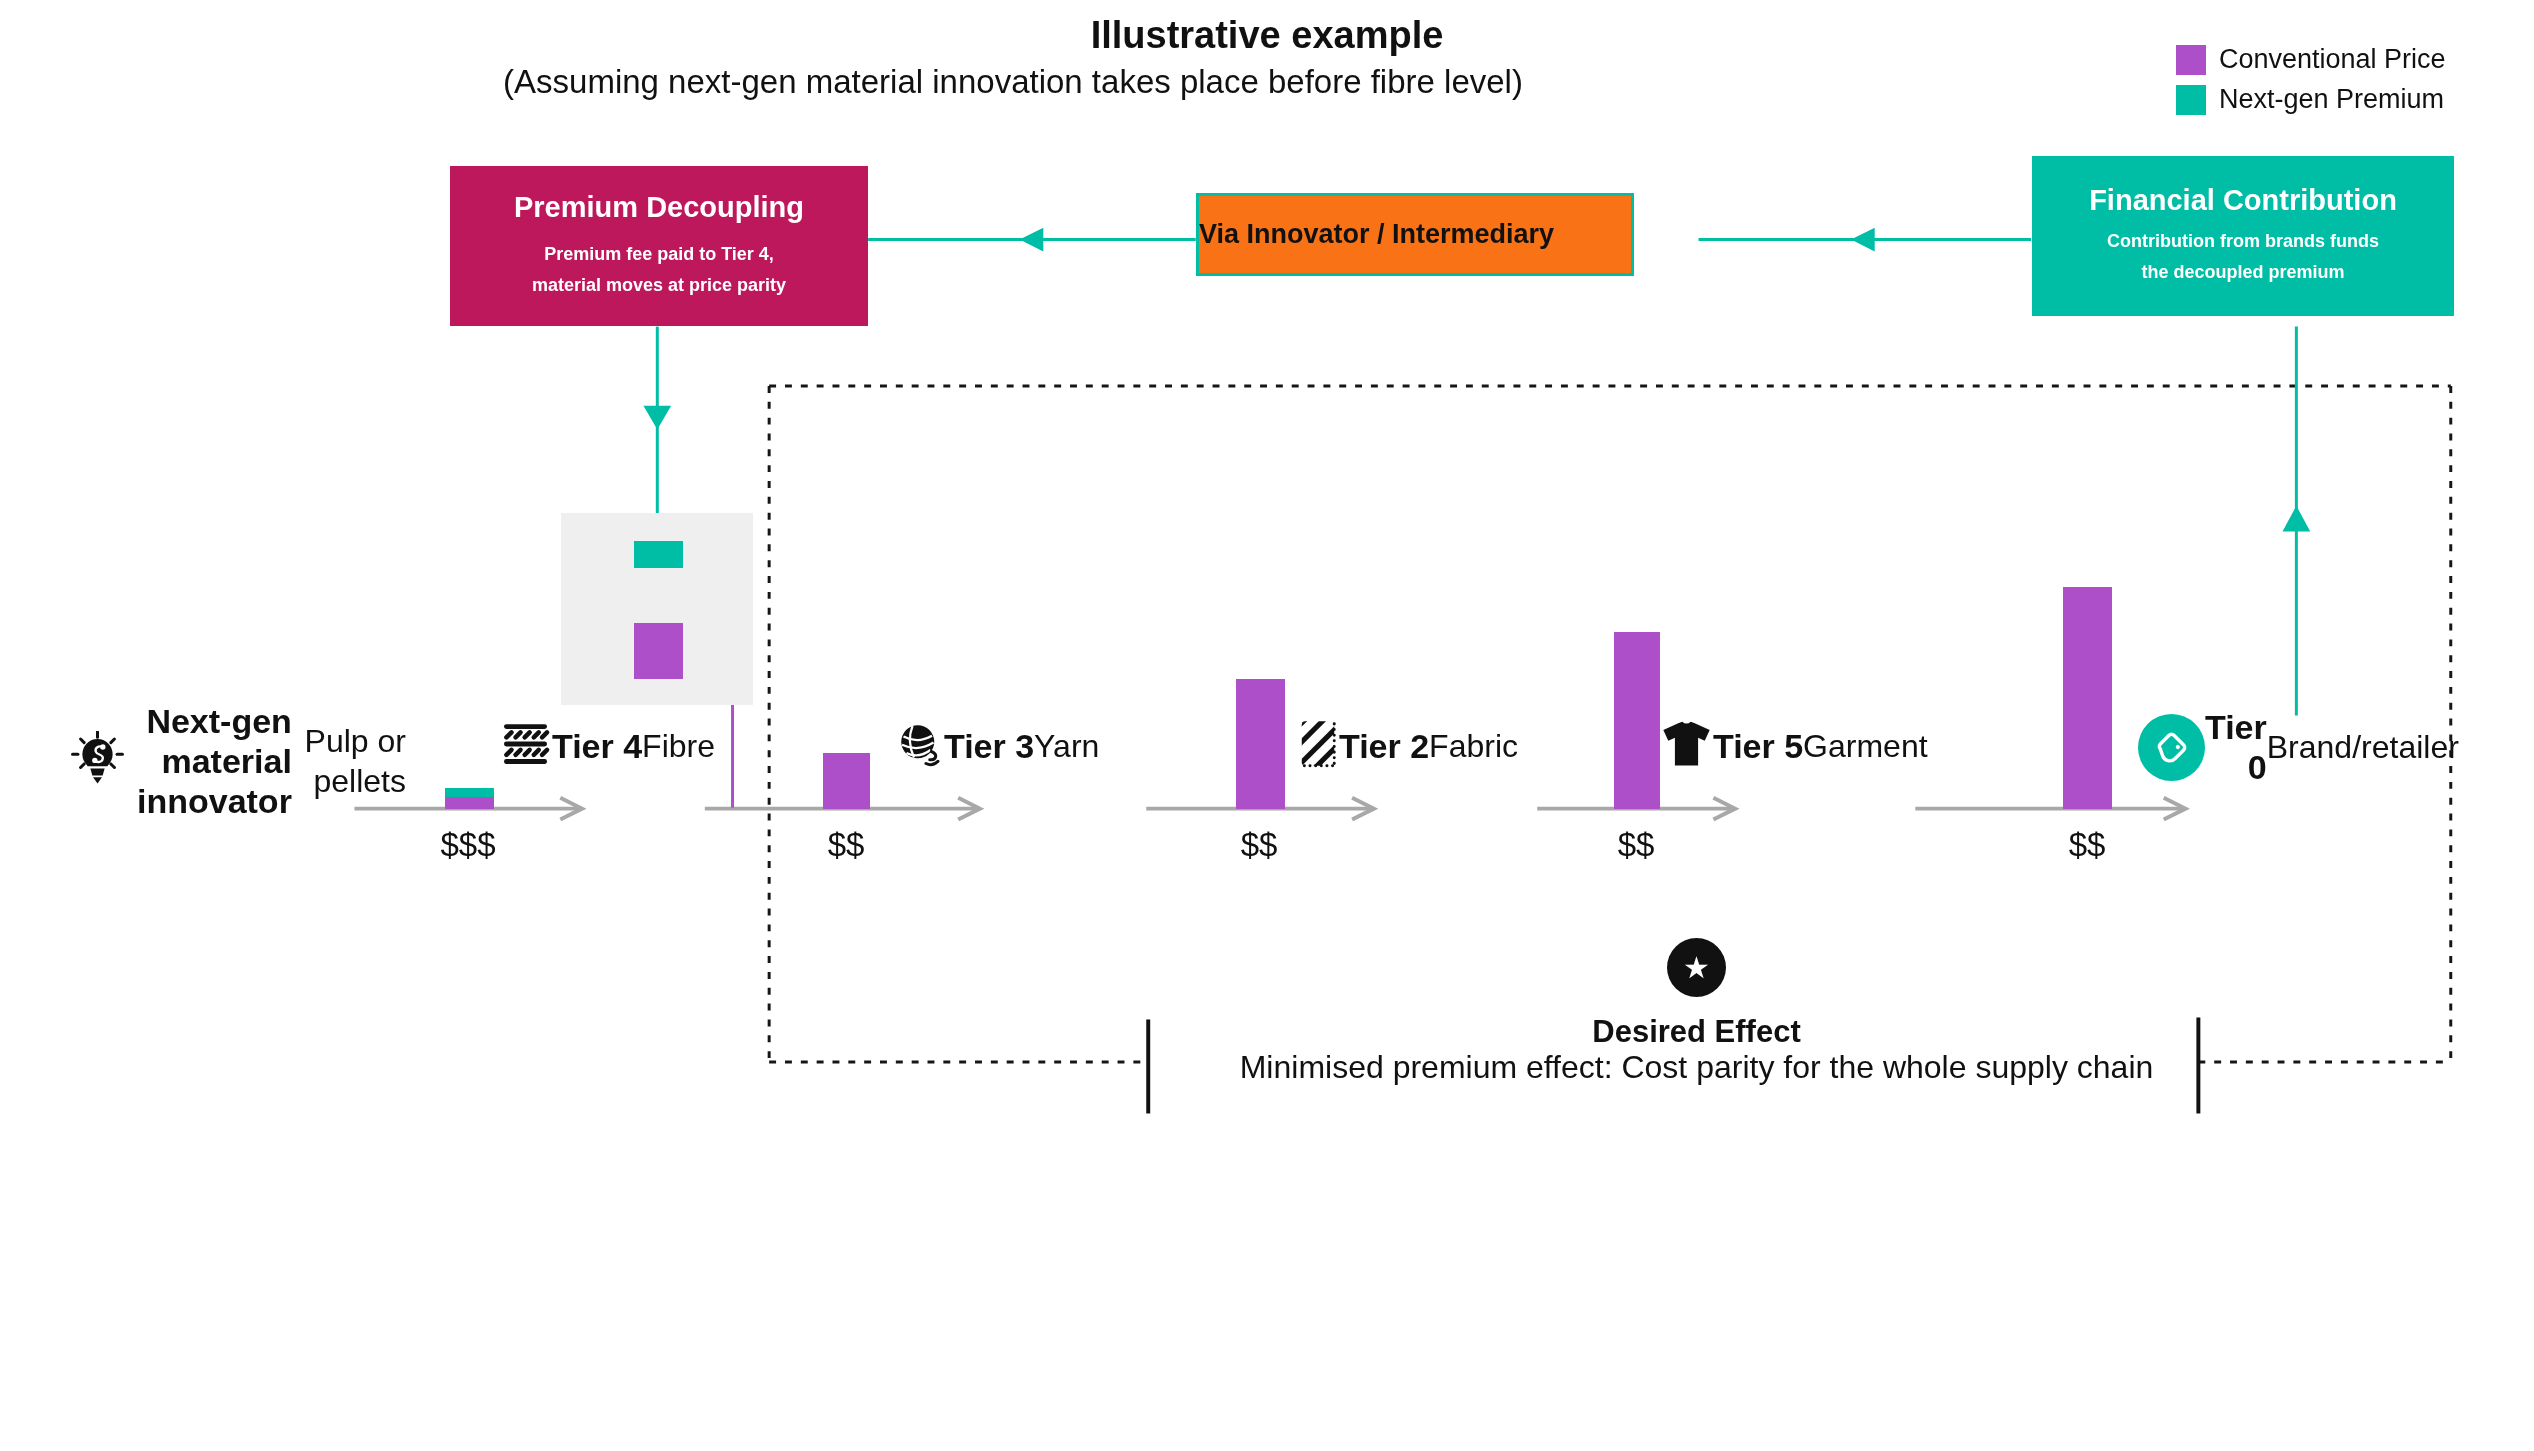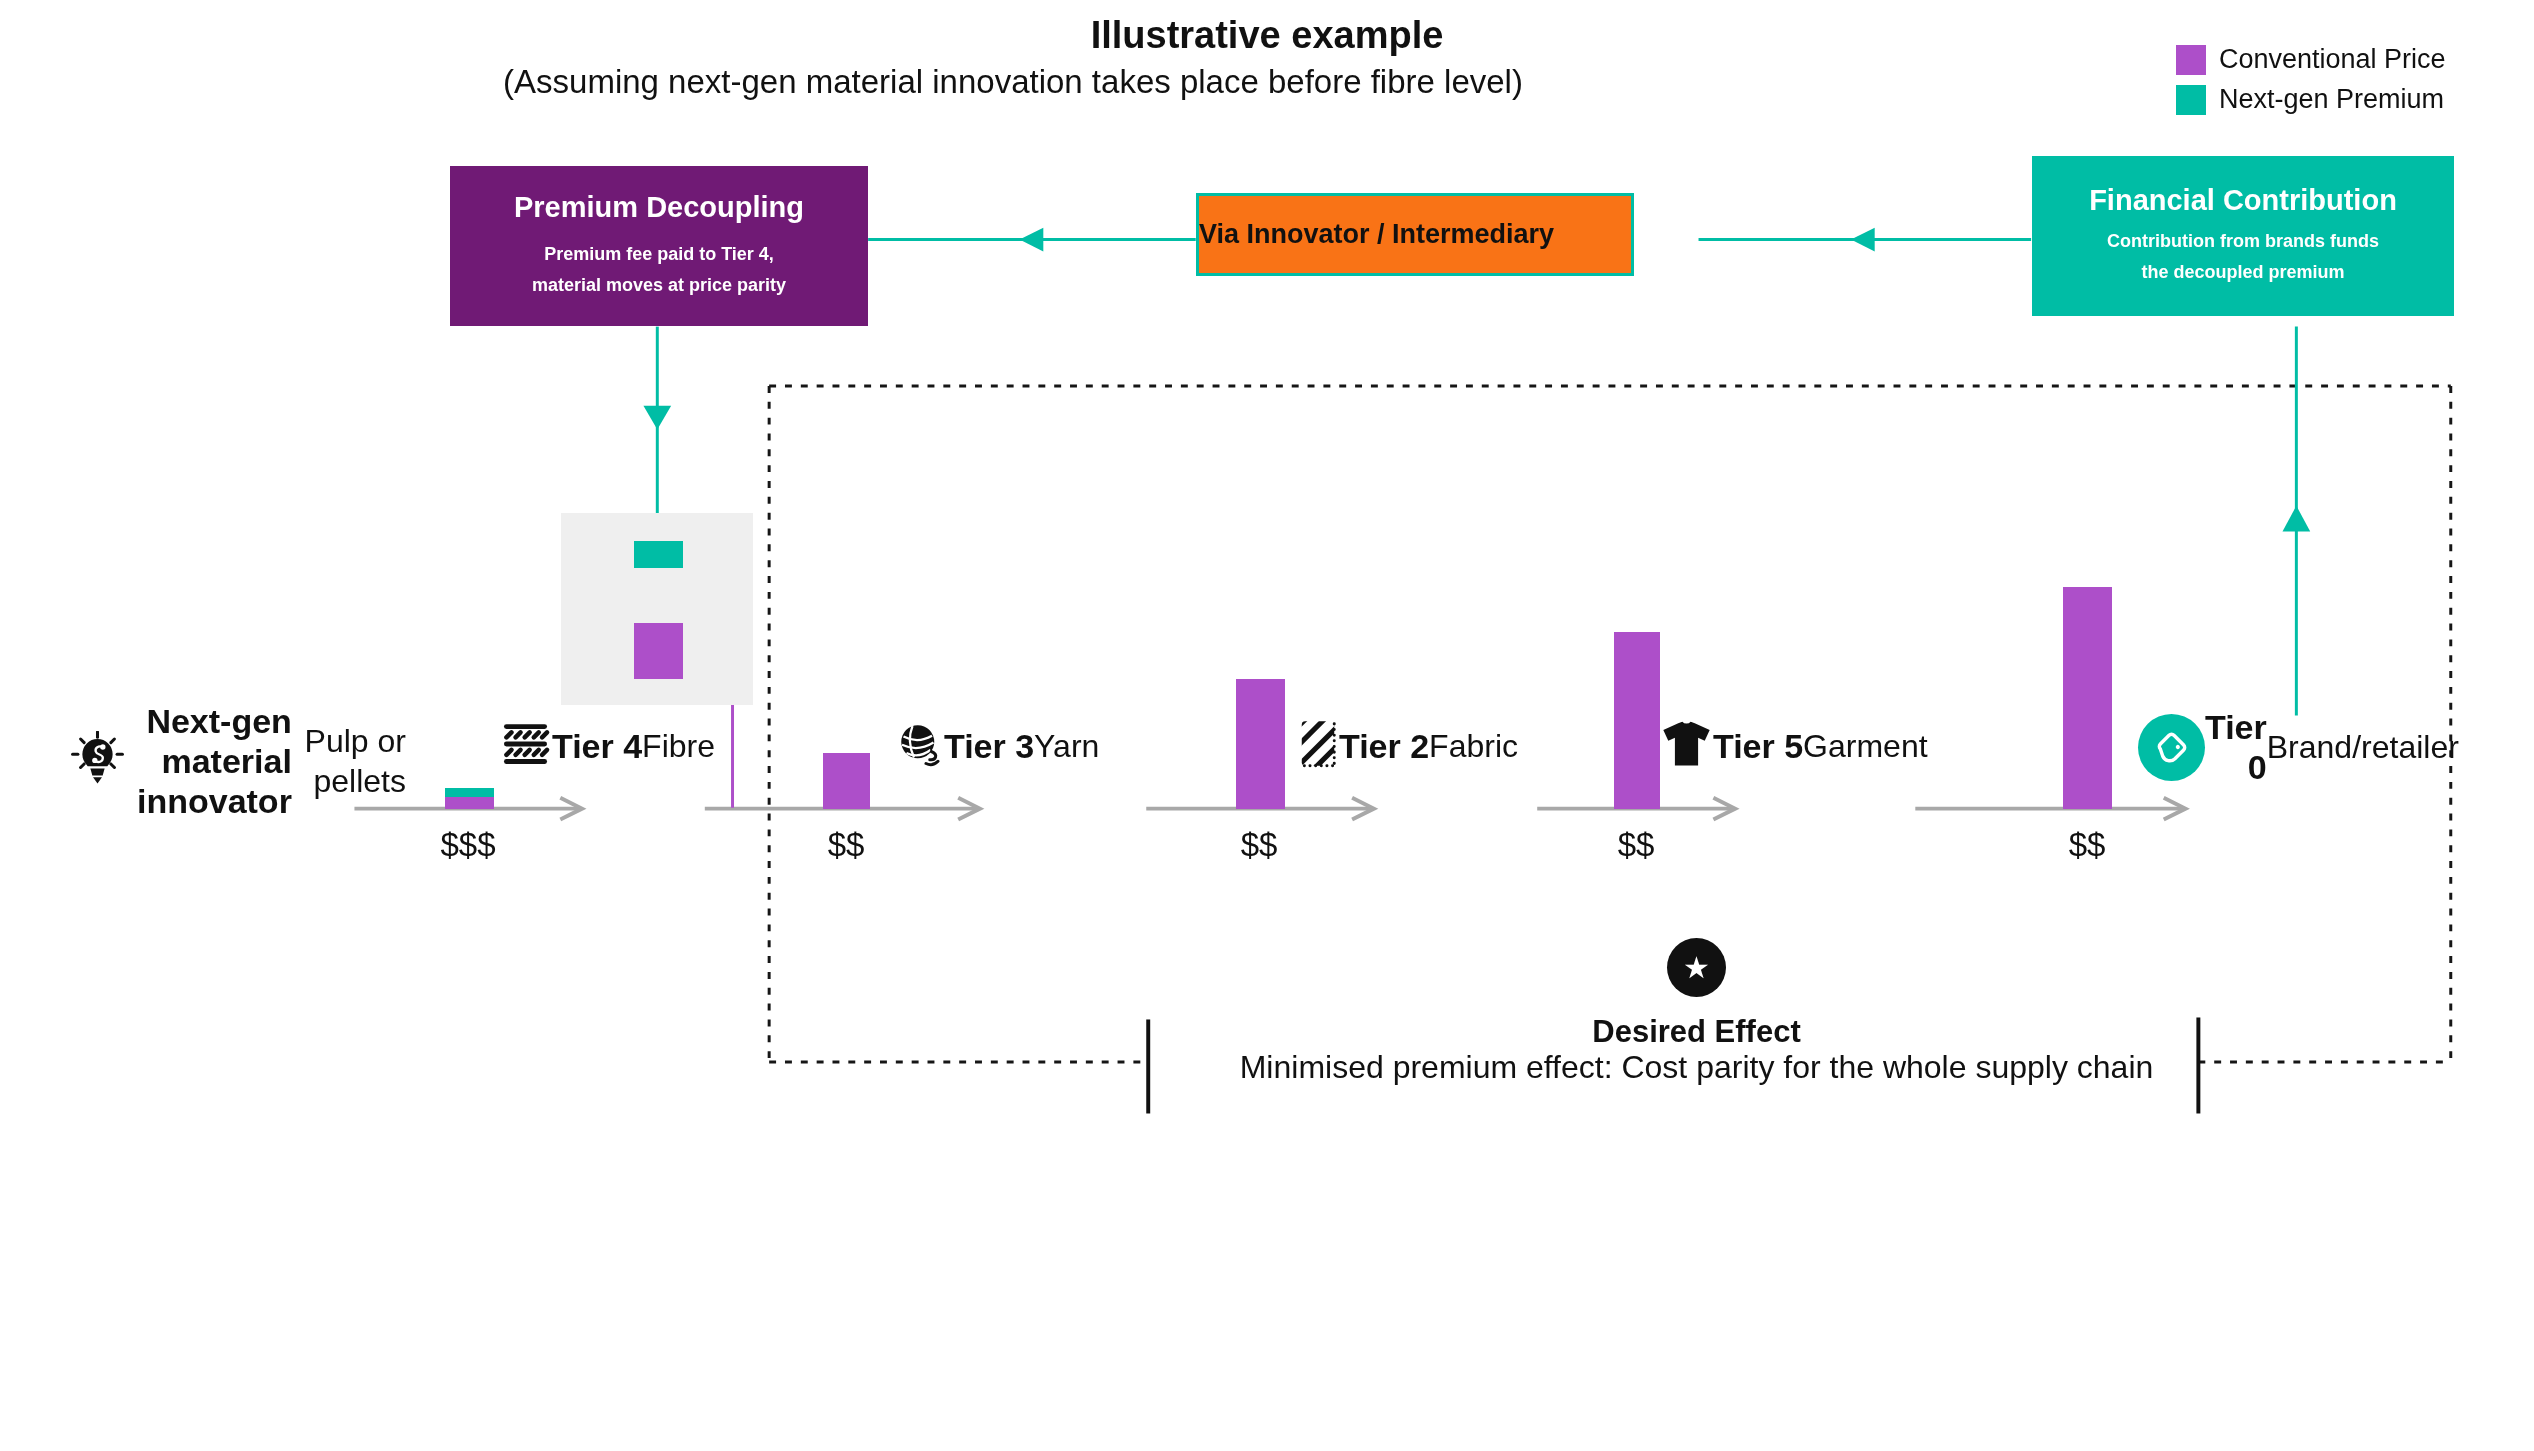--- a/index.html
+++ b/index.html
@@ -106,21 +106,21 @@
 
     <path d="M689,657 H740 V816" stroke="#ad4fc9" stroke-width="3" fill="none"></path>
 
     <g stroke="#111" fill="#111">
       <path d="M664,586 V620" stroke-width="3.5"></path>
       <polygon points="656,589 672,589 664,575" stroke="none"></polygon>
       <polygon points="656,617 672,617 664,631" stroke="none"></polygon>
     </g>
   </svg>
 
-  <div class="abs teal-box box-pd" style="background: #701a75; gap: 6px;">
+  <div class="abs teal-box box-pd" style="background: #be185d; gap: 6px;">
     <div class="bt">Premium Decoupling</div>
     <div class="bb">Premium fee paid to Tier 4,
 material moves at price parity</div>
   </div>
   <div class="abs box-via" style="border:3px solid #00bda5;">
     <span>Via Innovator / Intermediary</span>
   </div>
   <div class="abs teal-box box-fc" style="background: rgb(0, 189, 165);">
     <div class="bt">Financial Contribution</div>
     <div class="bb">Contribution from brands funds

